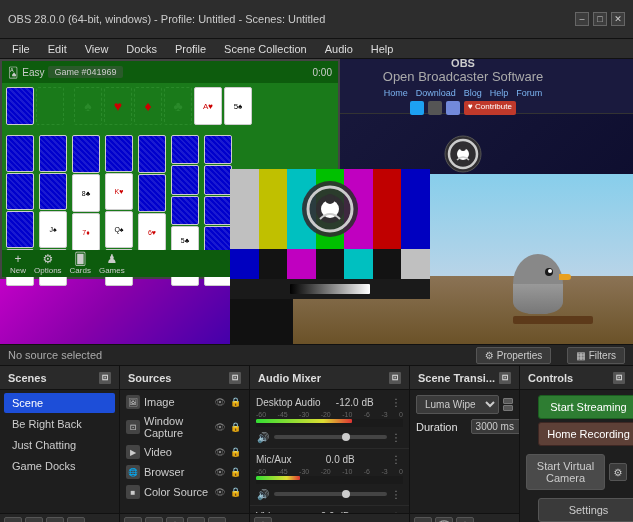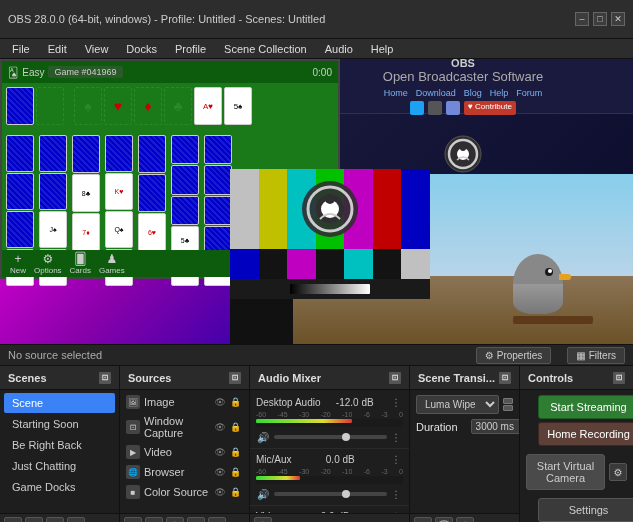--- a/index.html
+++ b/index.html
@@ -295,21 +295,21 @@
     }
     .scene-item {
       padding: 4px 8px;
       cursor: pointer;
       font-size: 11px;
       color: #ccc;
       border-radius: 2px;
       margin: 1px 4px;
     }
     .scene-item.active {
-      background: #3b82f6;
+      background: #1d4ed8;
       color: #fff;
     }
     .panel-footer {
       display: flex;
       align-items: center;
       padding: 3px 4px;
       gap: 3px;
       border-top: 1px solid #111;
       background: #252525;
       height: 24px;
@@ -784,21 +784,20 @@
 
 <div id="panels">
 
   <div id="scenes-panel" class="panel">
     <div class="panel-header">
       <span>Scenes</span>
       <div class="panel-header-icon">⊡</div>
     </div>
     <div class="panel-content" id="scenes-list">
     <div class="scene-item active">Scene</div>
-        <div class="scene-item">Starting Soon</div>
         <div class="scene-item">Be Right Back</div>
         <div class="scene-item">Just Chatting</div>
         <div class="scene-item">Game Docks</div>
       </div>
     <div class="panel-footer">
       <div class="icon-btn">+</div>
       <div class="icon-btn">−</div>
       <div class="icon-btn">▲</div>
       <div class="icon-btn">▼</div>
     </div>

